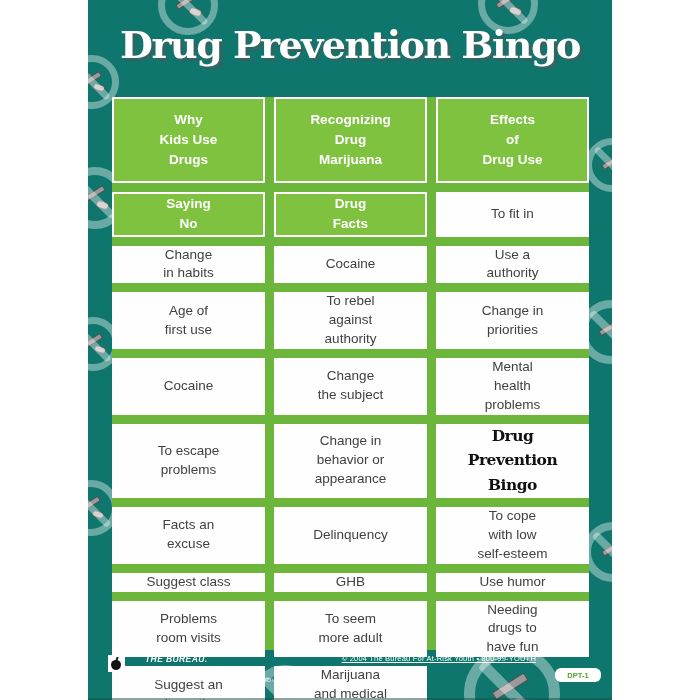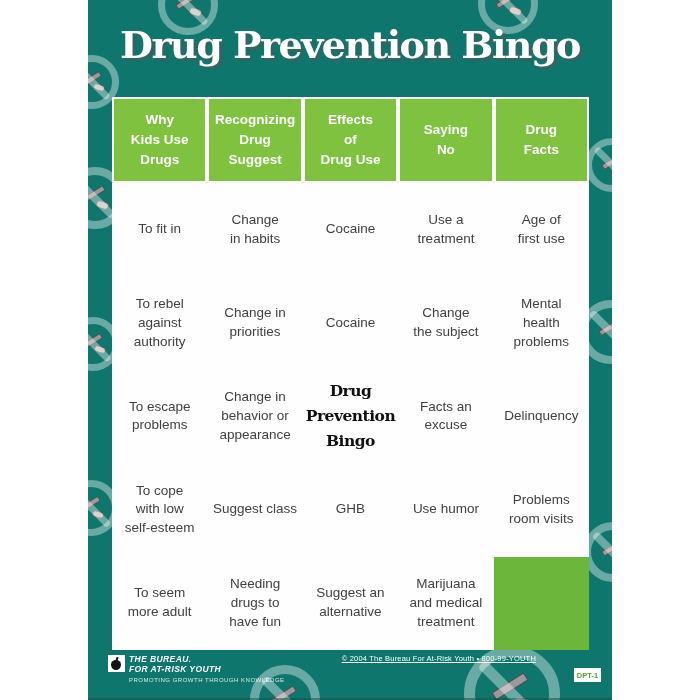--- a/index.html
+++ b/index.html
@@ -30,55 +30,55 @@
     border-radius:40%; }
   .title {
     position:absolute; top:22px; left:0; width:100%; margin:0;
     text-align:center; z-index:3;
     font-family:"DejaVu Serif", serif; font-weight:bold;
     font-size:38px; letter-spacing:-1.5px; color:#ffffff;
     text-shadow:3px 3px 1px rgba(85,85,85,0.55);
   }
   .grid {
     position:absolute; left:24px; top:97px; width:477px; height:553px;
-    display:grid; grid-template-columns:repeat(5,1fr);
-    grid-template-rows:86px repeat(5,1fr); gap:0;
+    display:grid; grid-template-columns:repeat(3,1fr);
+    grid-template-rows:86px repeat(5,1fr); gap:9px;
     background:#6db63c; z-index:2;
   }
   .hcell {
     background:#7fc23f; border:2px solid #ffffff; border-radius:1px;
     color:#ffffff; font-weight:bold; font-size:13.5px; line-height:1.5;
     display:flex; align-items:center; justify-content:center;
     text-align:center; white-space:pre-line;
   }
   .cell {
     background:#fefefe; color:#414141; font-size:13.5px; line-height:1.4;
     display:flex; align-items:center; justify-content:center;
     text-align:center; white-space:pre-line;
   }
   .cell.free {
     font-family:"DejaVu Serif", serif; font-weight:bold; font-size:15.5px;
     letter-spacing:-0.5px; color:#101010; line-height:1.6;
   }
   .logo { position:absolute; left:20px; top:655px; z-index:3;
-    display:flex; gap:4px; align-items:flex-start; }
+    display:flex; gap:20px; align-items:flex-start; }
   .logo-ic { width:17px; height:17px; background:#ffffff; position:relative; flex:none; }
   .logo-ic::after { content:""; position:absolute; left:3px; top:5px;
     width:10px; height:10px; background:#141414;
     border-radius:50% 50% 50% 50% / 45% 45% 55% 55%; }
   .logo-ic::before { content:""; position:absolute; left:8px; top:2px;
     width:2px; height:4px; background:#141414; transform:rotate(20deg); }
   .logo-l1, .logo-l2 { font-size:8.5px; font-weight:bold; font-style:italic;
     color:#ffffff; letter-spacing:0.4px; line-height:1.15; }
   .logo-tag { font-size:6px; color:rgba(255,255,255,0.85);
     letter-spacing:0.5px; margin-top:2px; }
   .copyright { position:absolute; top:654px; right:76px; z-index:3;
     font-size:7.5px; color:#ffffff; letter-spacing:0.2px;text-decoration:underline; }
   .badge { position:absolute; top:668px; right:11px; z-index:3;
-    width:27px; height:14px; background:#ffffff; border-radius:0;
+    width:46px; height:14px; background:#ffffff; border-radius:6px;
     color:#55a02f; font-size:7.5px; font-weight:bold;
     display:flex; align-items:center; justify-content:center; }
   .bottom-edge { position:absolute; bottom:0; left:0; width:100%;
     height:2px; background:rgba(25,75,65,0.5); z-index:4; }
 </style>
 </head>
 <body>
 
 <div class="poster">
 
@@ -126,35 +126,35 @@
     </div>
 
   <h1 class="title">Drug Prevention Bingo</h1>
 
   <div class="grid">
     <div class="hcell">Why
 Kids Use
 Drugs</div>
     <div class="hcell">Recognizing
 Drug
-Suggest</div>
+Marijuana</div>
     <div class="hcell">Effects
 of
 Drug Use</div>
     <div class="hcell">Saying
 No</div>
     <div class="hcell">Drug
 Facts</div>
 
     <div class="cell">To fit in</div>
     <div class="cell">Change
 in habits</div>
     <div class="cell">Cocaine</div>
     <div class="cell">Use a
-treatment</div>
+authority</div>
     <div class="cell">Age of
 first use</div>
 
     <div class="cell">To rebel
 against
 authority</div>
     <div class="cell">Change in
 priorities</div>
     <div class="cell">Cocaine</div>
     <div class="cell">Change

